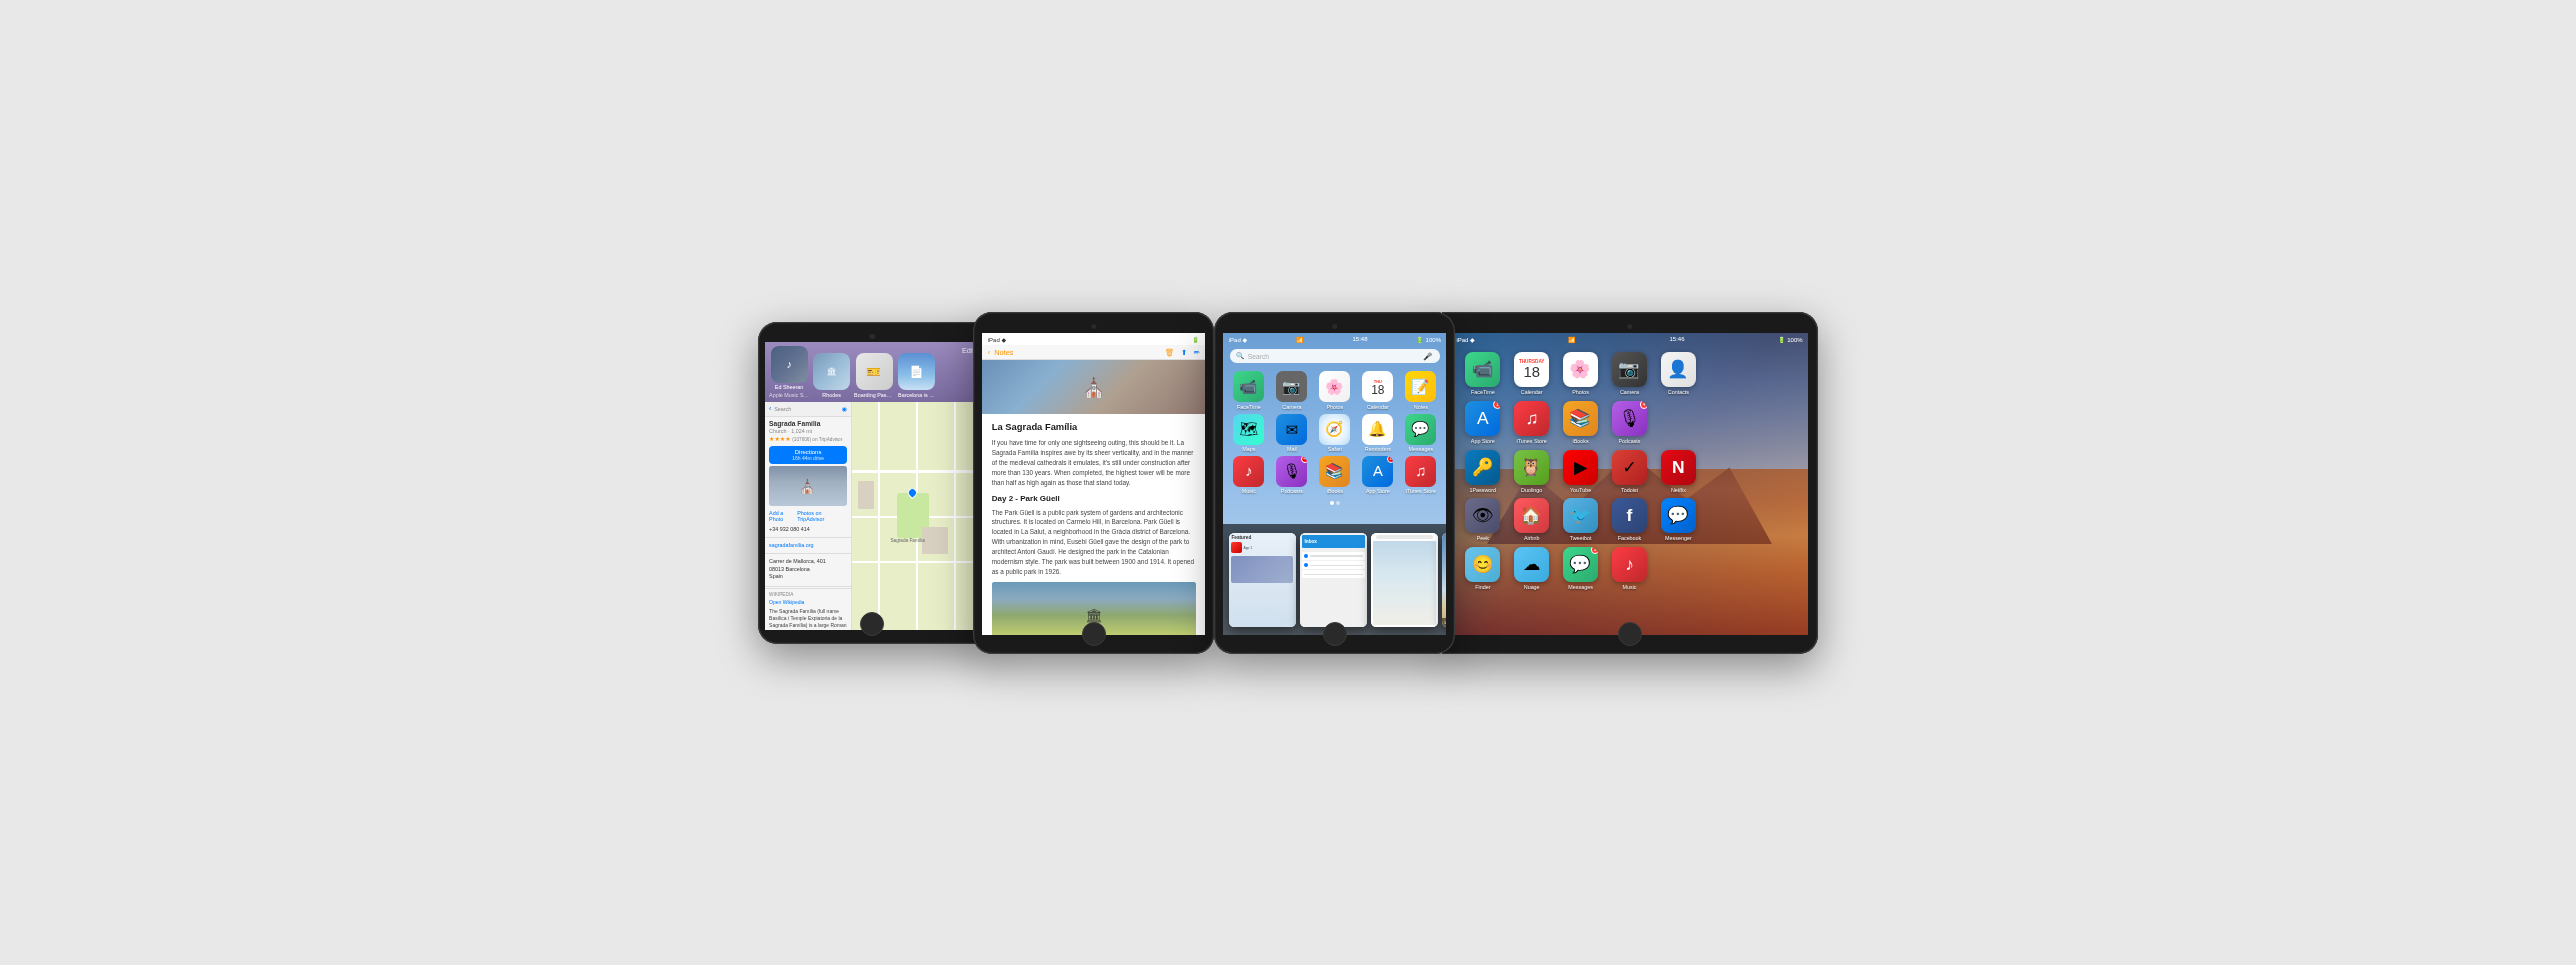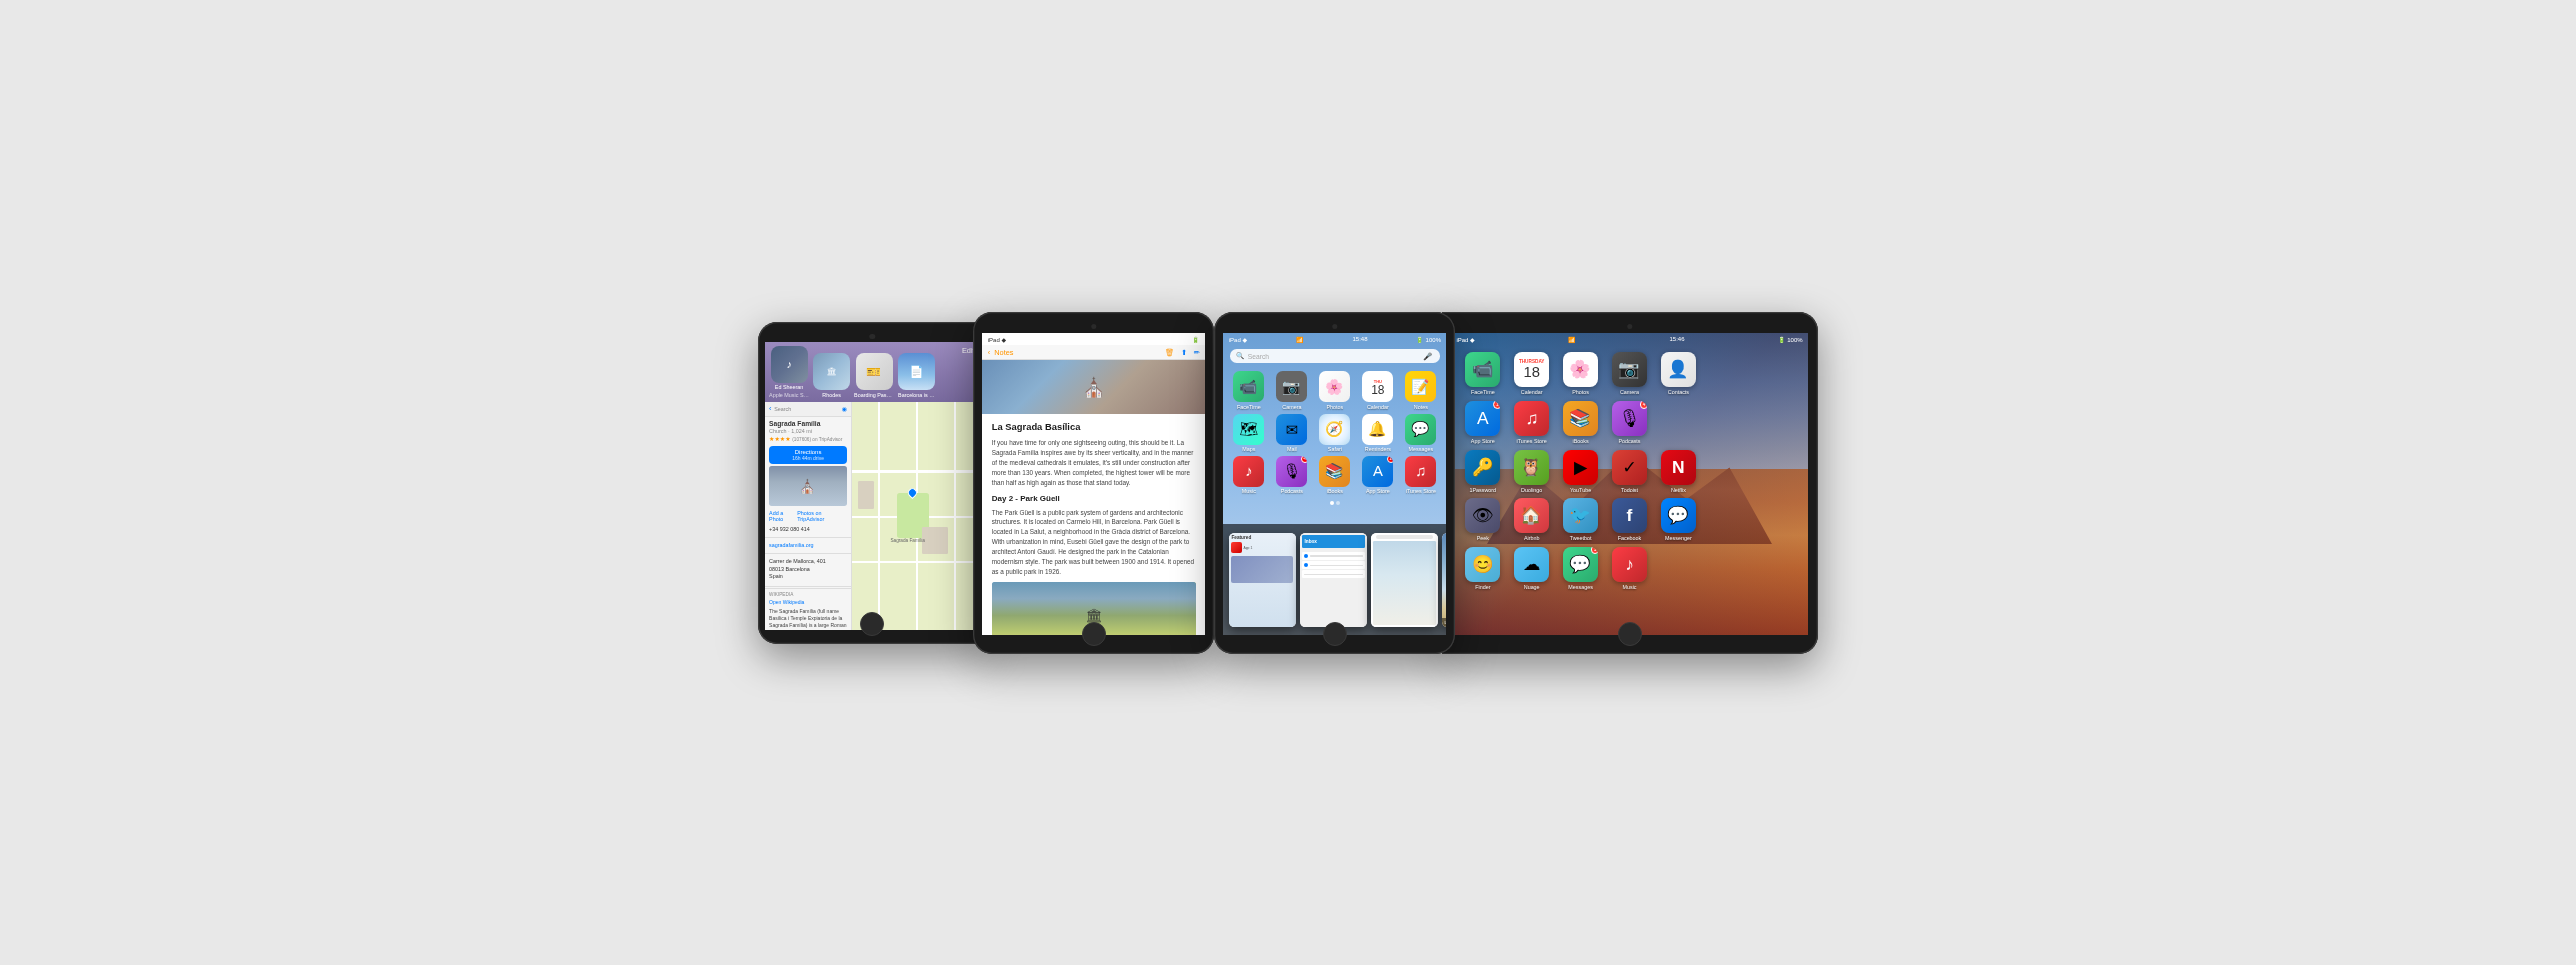--- a/index.html
+++ b/index.html
@@ -811,21 +811,21 @@
           </div>
         </div>
 
         <div class="notes-hero-img">
           <div style="width:100%;height:100%;background:linear-gradient(135deg,#6a90b8 0%,#8ab0d0 30%,#b0a090 60%,#907870 100%);display:flex;align-items:center;justify-content:center;">
             <span style="font-size:19px;">⛪</span>
           </div>
         </div>
 
         <div class="notes-body">
-          <div class="notes-title">La Sagrada Basílica</div>
+          <div class="notes-title">La Sagrada Família</div>
           <div class="notes-para">If you have time for only one sightseeing outing, this should be it. La Sagrada Família inspires awe by its sheer verticality, and in the manner of the medieval cathedrals it emulates, it's still under construction after more than 130 years. When completed, the highest tower will be more than half as high again as those that stand today.</div>
           <div class="notes-h2">Day 2 - Park Güell</div>
           <div class="notes-para">The Park Güell is a public park system of gardens and architectonic structures. It is located on Carmelo Hill, in Barcelona. Park Güell is located in La Salut, a neighborhood in the Gràcia district of Barcelona. With urbanization in mind, Eusebi Güell gave the design of the park to architect Antoni Gaudí. He designed the park in the Catalonian modernism style. The park was built between 1900 and 1914. It opened as a public park in 1926.</div>
 
           <div class="notes-img2">
             <div style="width:100%;height:100%;background:linear-gradient(180deg,#6a9ab8 0%,#8aaac0 25%,#90a870 50%,#b8c870 75%,#e8d880 100%);border-radius:2.7px;display:flex;align-items:center;justify-content:center;">
               <span style="font-size:13.4px;">🏛</span>
             </div>
           </div>
         </div>

